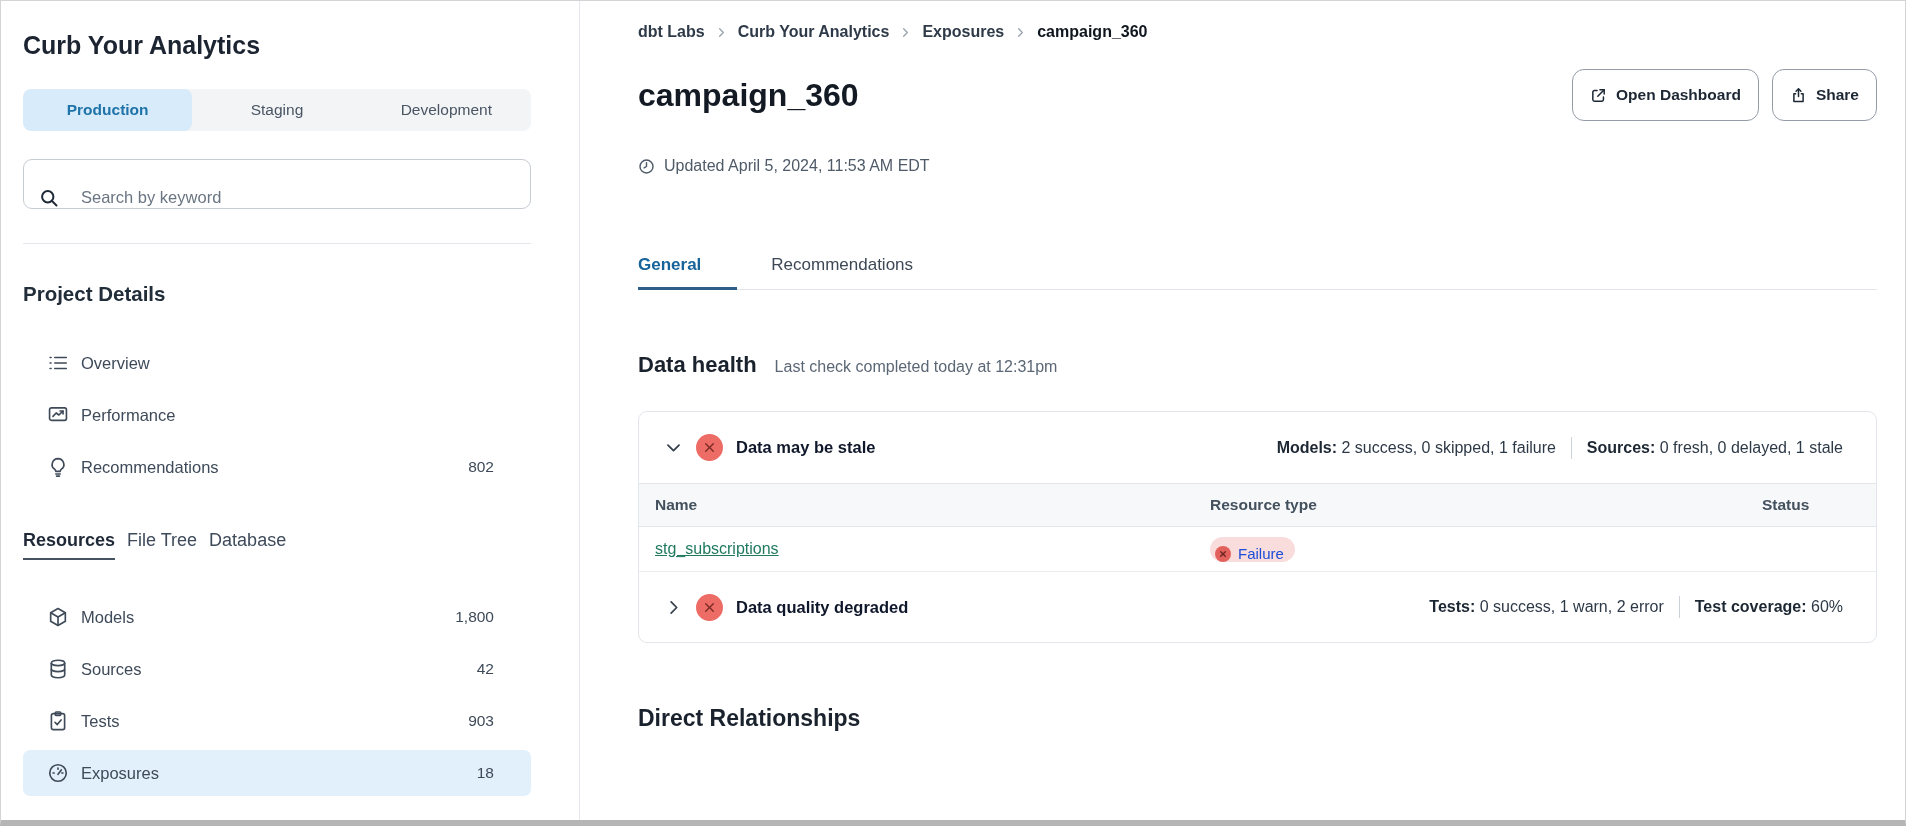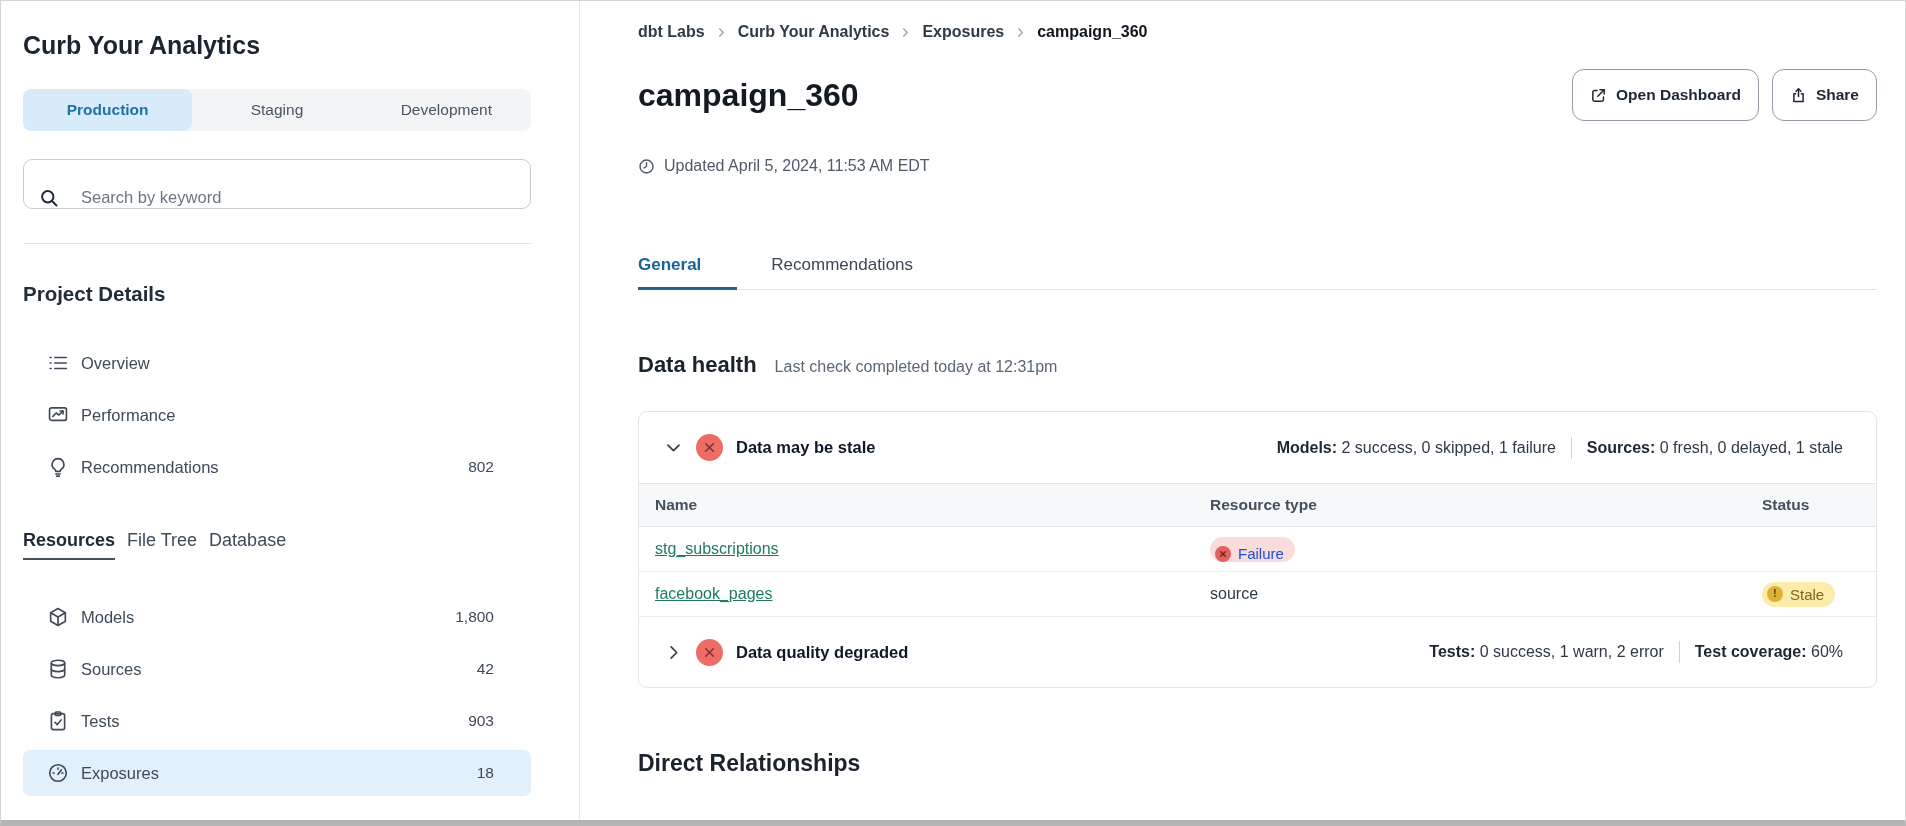--- a/index.html
+++ b/index.html
@@ -312,28 +312,20 @@
           <span class="badge-dot">
             <svg width="8" height="8" viewBox="0 0 24 24" fill="none" stroke="#6d2420" stroke-width="4" stroke-linecap="round">
                 <line x1="5" y1="5" x2="19" y2="19"></line>
                 <line x1="19" y1="5" x2="5" y2="19"></line>
               </svg>
           </span>
           <span>Failure</span>
         </span>
       </div>
 
-      <div class="tbl-row">
-        <a class="cell-link">facebook_pages</a>
-        <span class="cell-type">source</span>
-        <span class="badge badge-stale">
-          <span class="badge-dot">!</span>
-          <span>Stale</span>
-        </span>
-      </div>
 
       <div class="acc-row quality">
         <button class="chev-btn">
           <svg width="19" height="19" viewBox="0 0 24 24" fill="none" stroke="#343f4c" stroke-width="2.2" stroke-linecap="round" stroke-linejoin="round">
               <polyline points="9,5 16,12 9,19"></polyline>
             </svg>
         </button>
         <span class="status-circle">
           <svg width="13" height="13" viewBox="0 0 24 24" fill="none" stroke="#7e2c27" stroke-width="2.6" stroke-linecap="round">
               <line x1="5" y1="5" x2="19" y2="19"></line>

